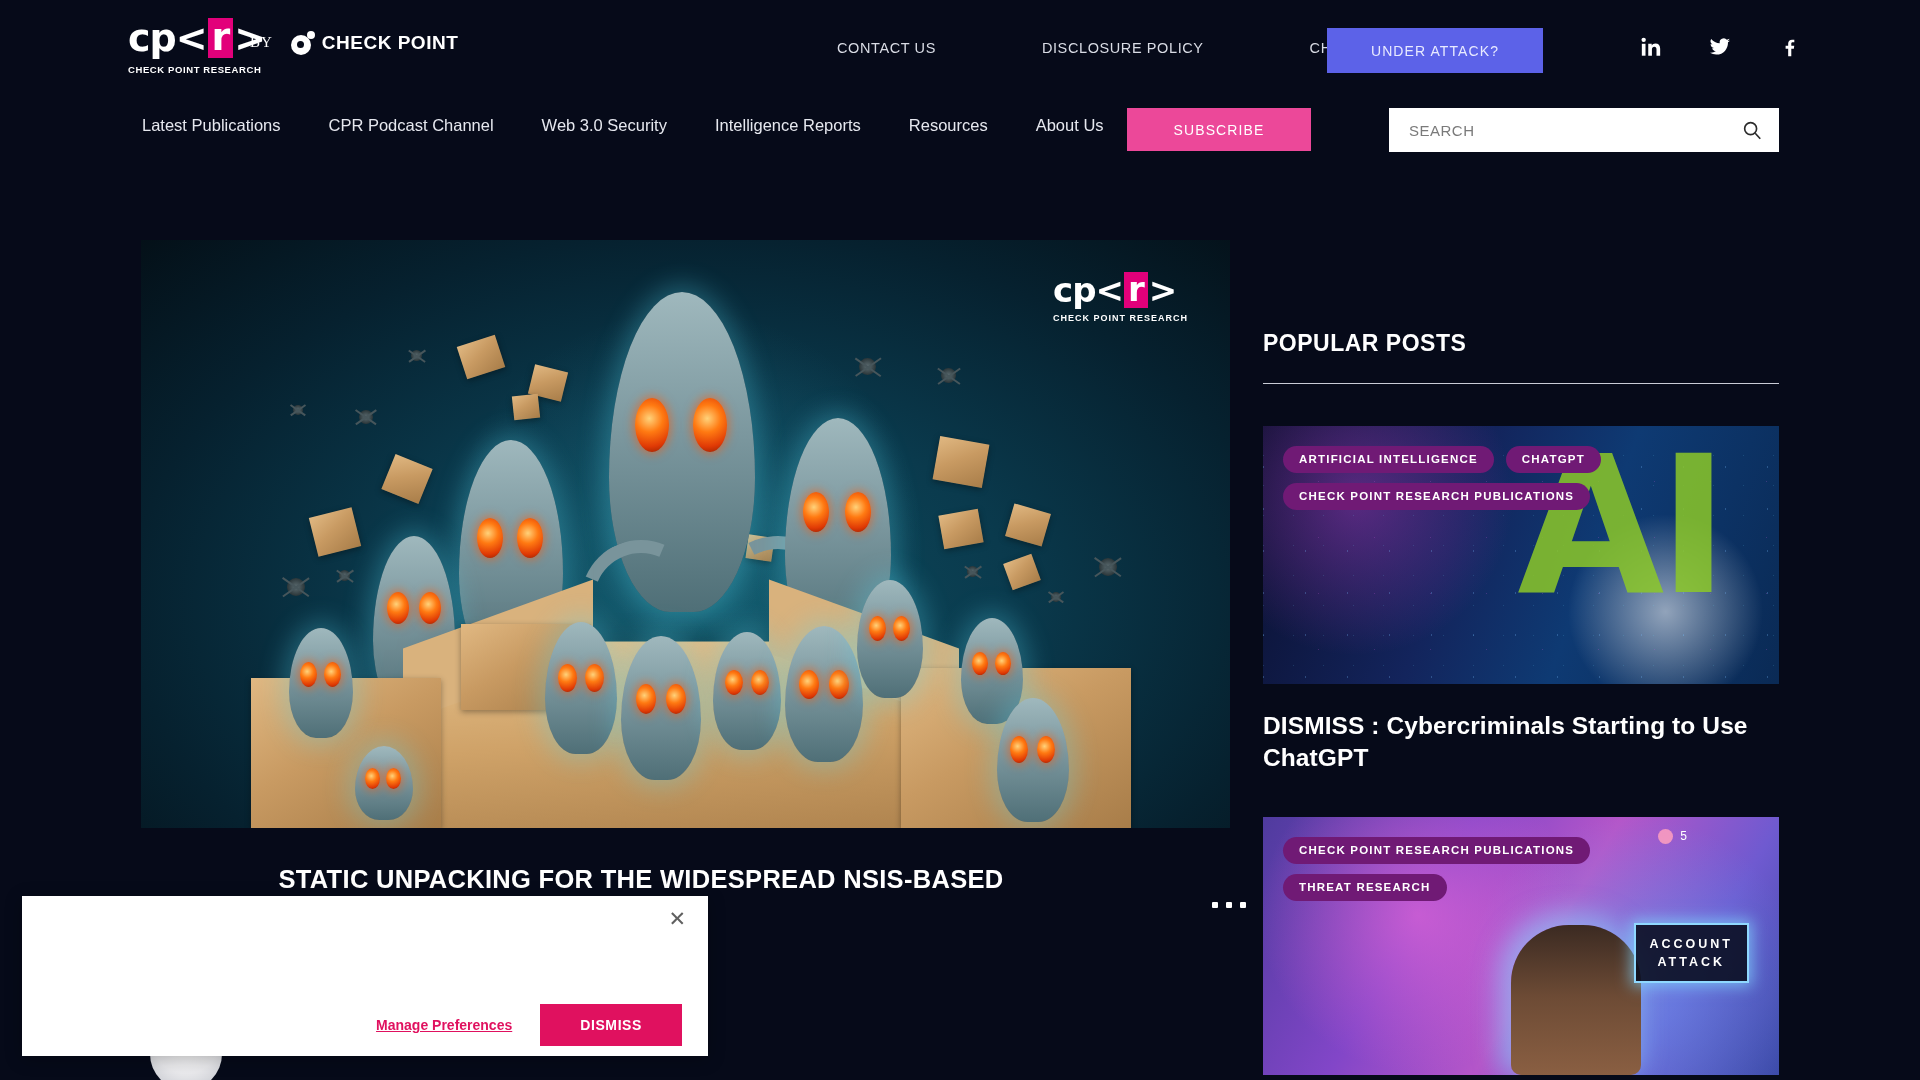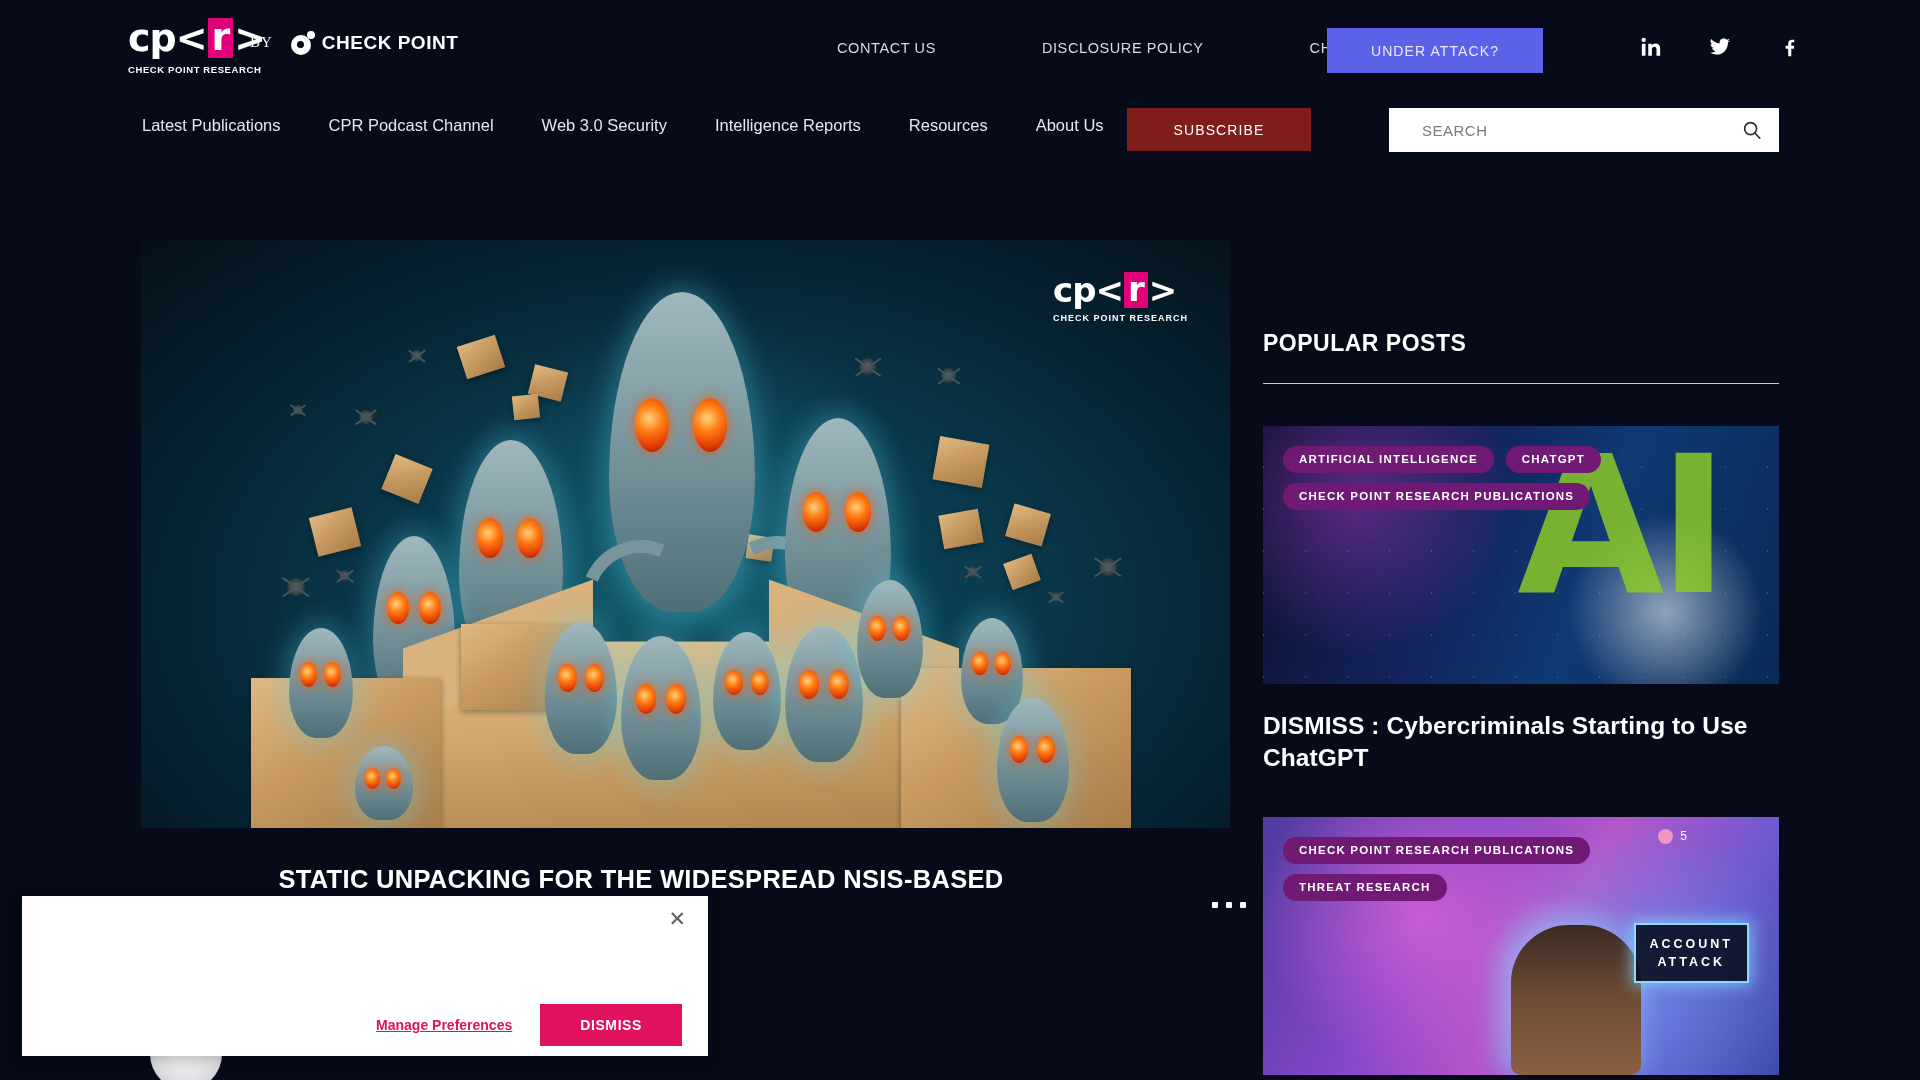--- a/index.html
+++ b/index.html
@@ -87,33 +87,33 @@
 
   
   .mainnav { position: absolute; left: 0; top: 100px; width: 1920px; height: 62px; }
   .mainnav-links { position: absolute; left: 142px; top: 16px; display: flex; }
   .mainnav-links a {
     color: #e6e8ef; font-size: 16.5px; text-decoration: none;
     padding: 0 0; margin-right: 48px; white-space: nowrap;
   }
   .subscribe-btn {
     position: absolute; left: 1127px; top: 108px;
-    width: 184px; height: 43px; background: #7f1d1d;
+    width: 184px; height: 43px; background: #ec4899;
     color: #ffffff; font-size: 14px; letter-spacing: 1.1px;
     display: flex; align-items: center; justify-content: center;
     border: none; cursor: pointer;
   }
   .search-box {
     position: absolute; left: 1389px; top: 108px;
     width: 390px; height: 44px; background: #ffffff;
     display: flex; align-items: center;
   }
   .search-box input {
     border: none; outline: none; flex: 1;
-    font-size: 15px; color: #c2410c; padding: 0 33px;
+    font-size: 15px; color: #c2410c; padding: 0 20px;
     letter-spacing: 0.5px; background: transparent;
     font-family: "Liberation Sans", sans-serif;
   }
   .search-box input::placeholder { color: #7a7a7a; }
   .search-ico { width: 22px; height: 22px; margin-right: 16px; color: #2b2b2b; }
 
   
   .hero {
     position: absolute; left: 141px; top: 240px;
     width: 1089px; height: 588px;

